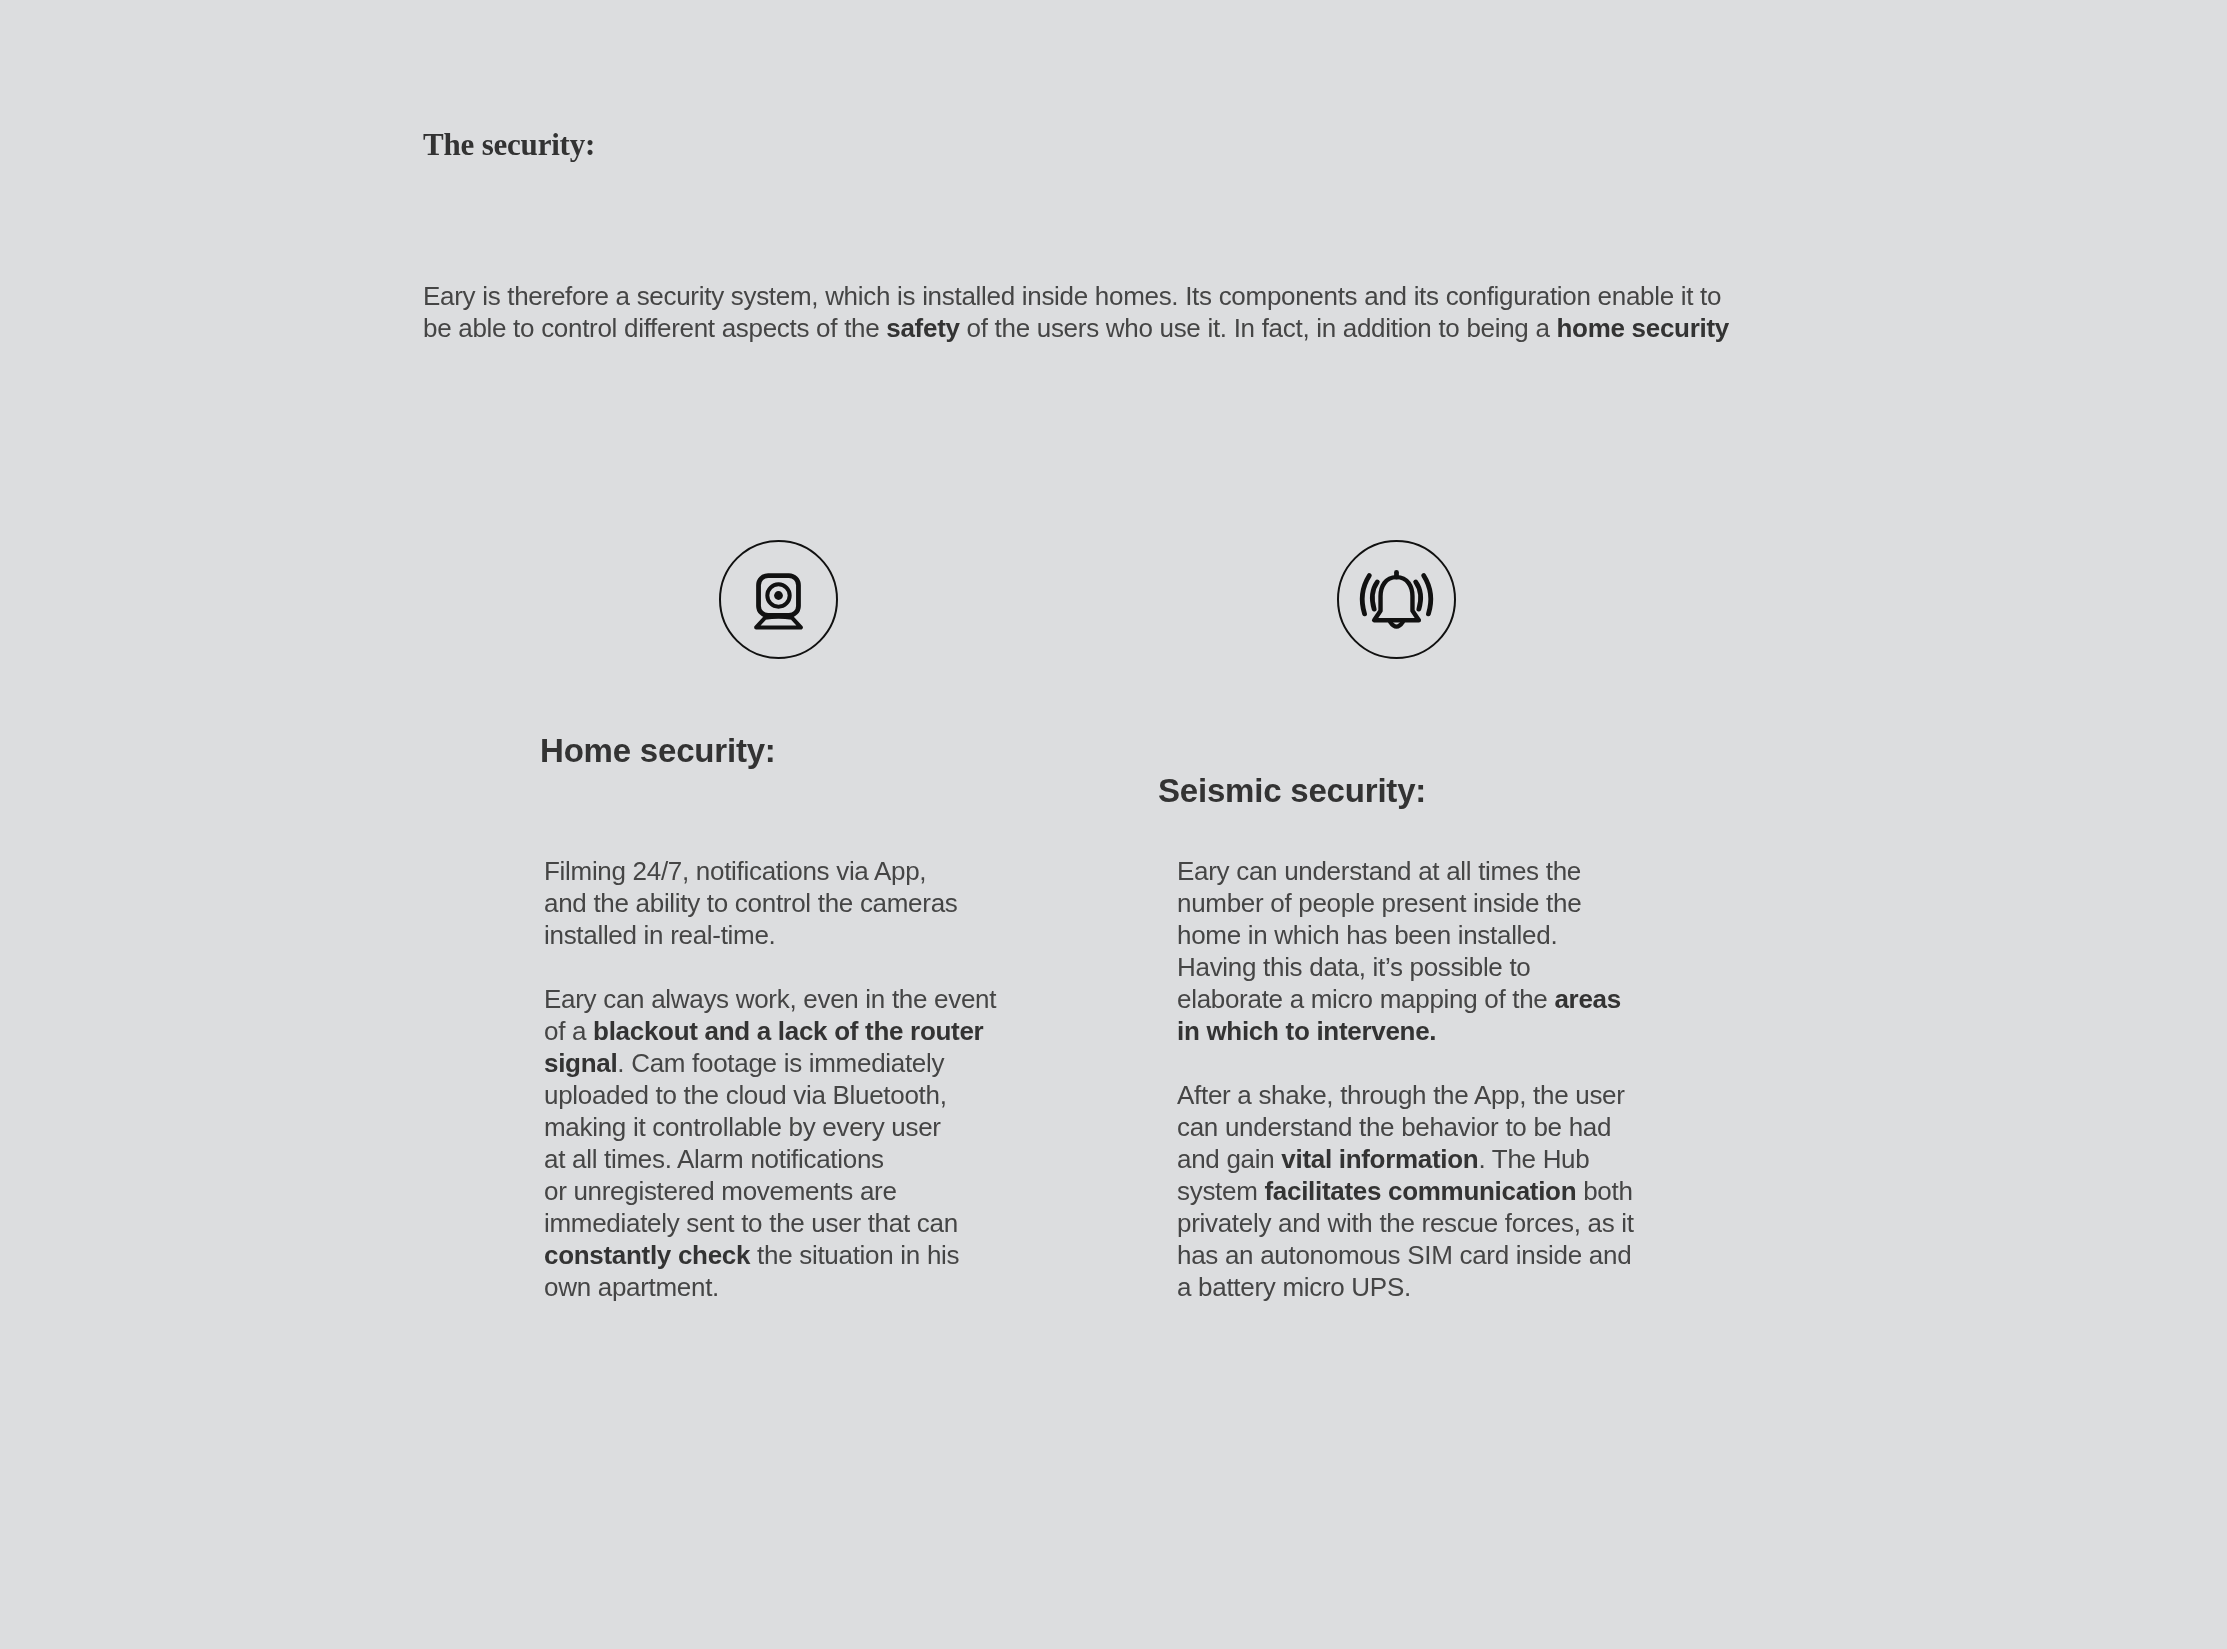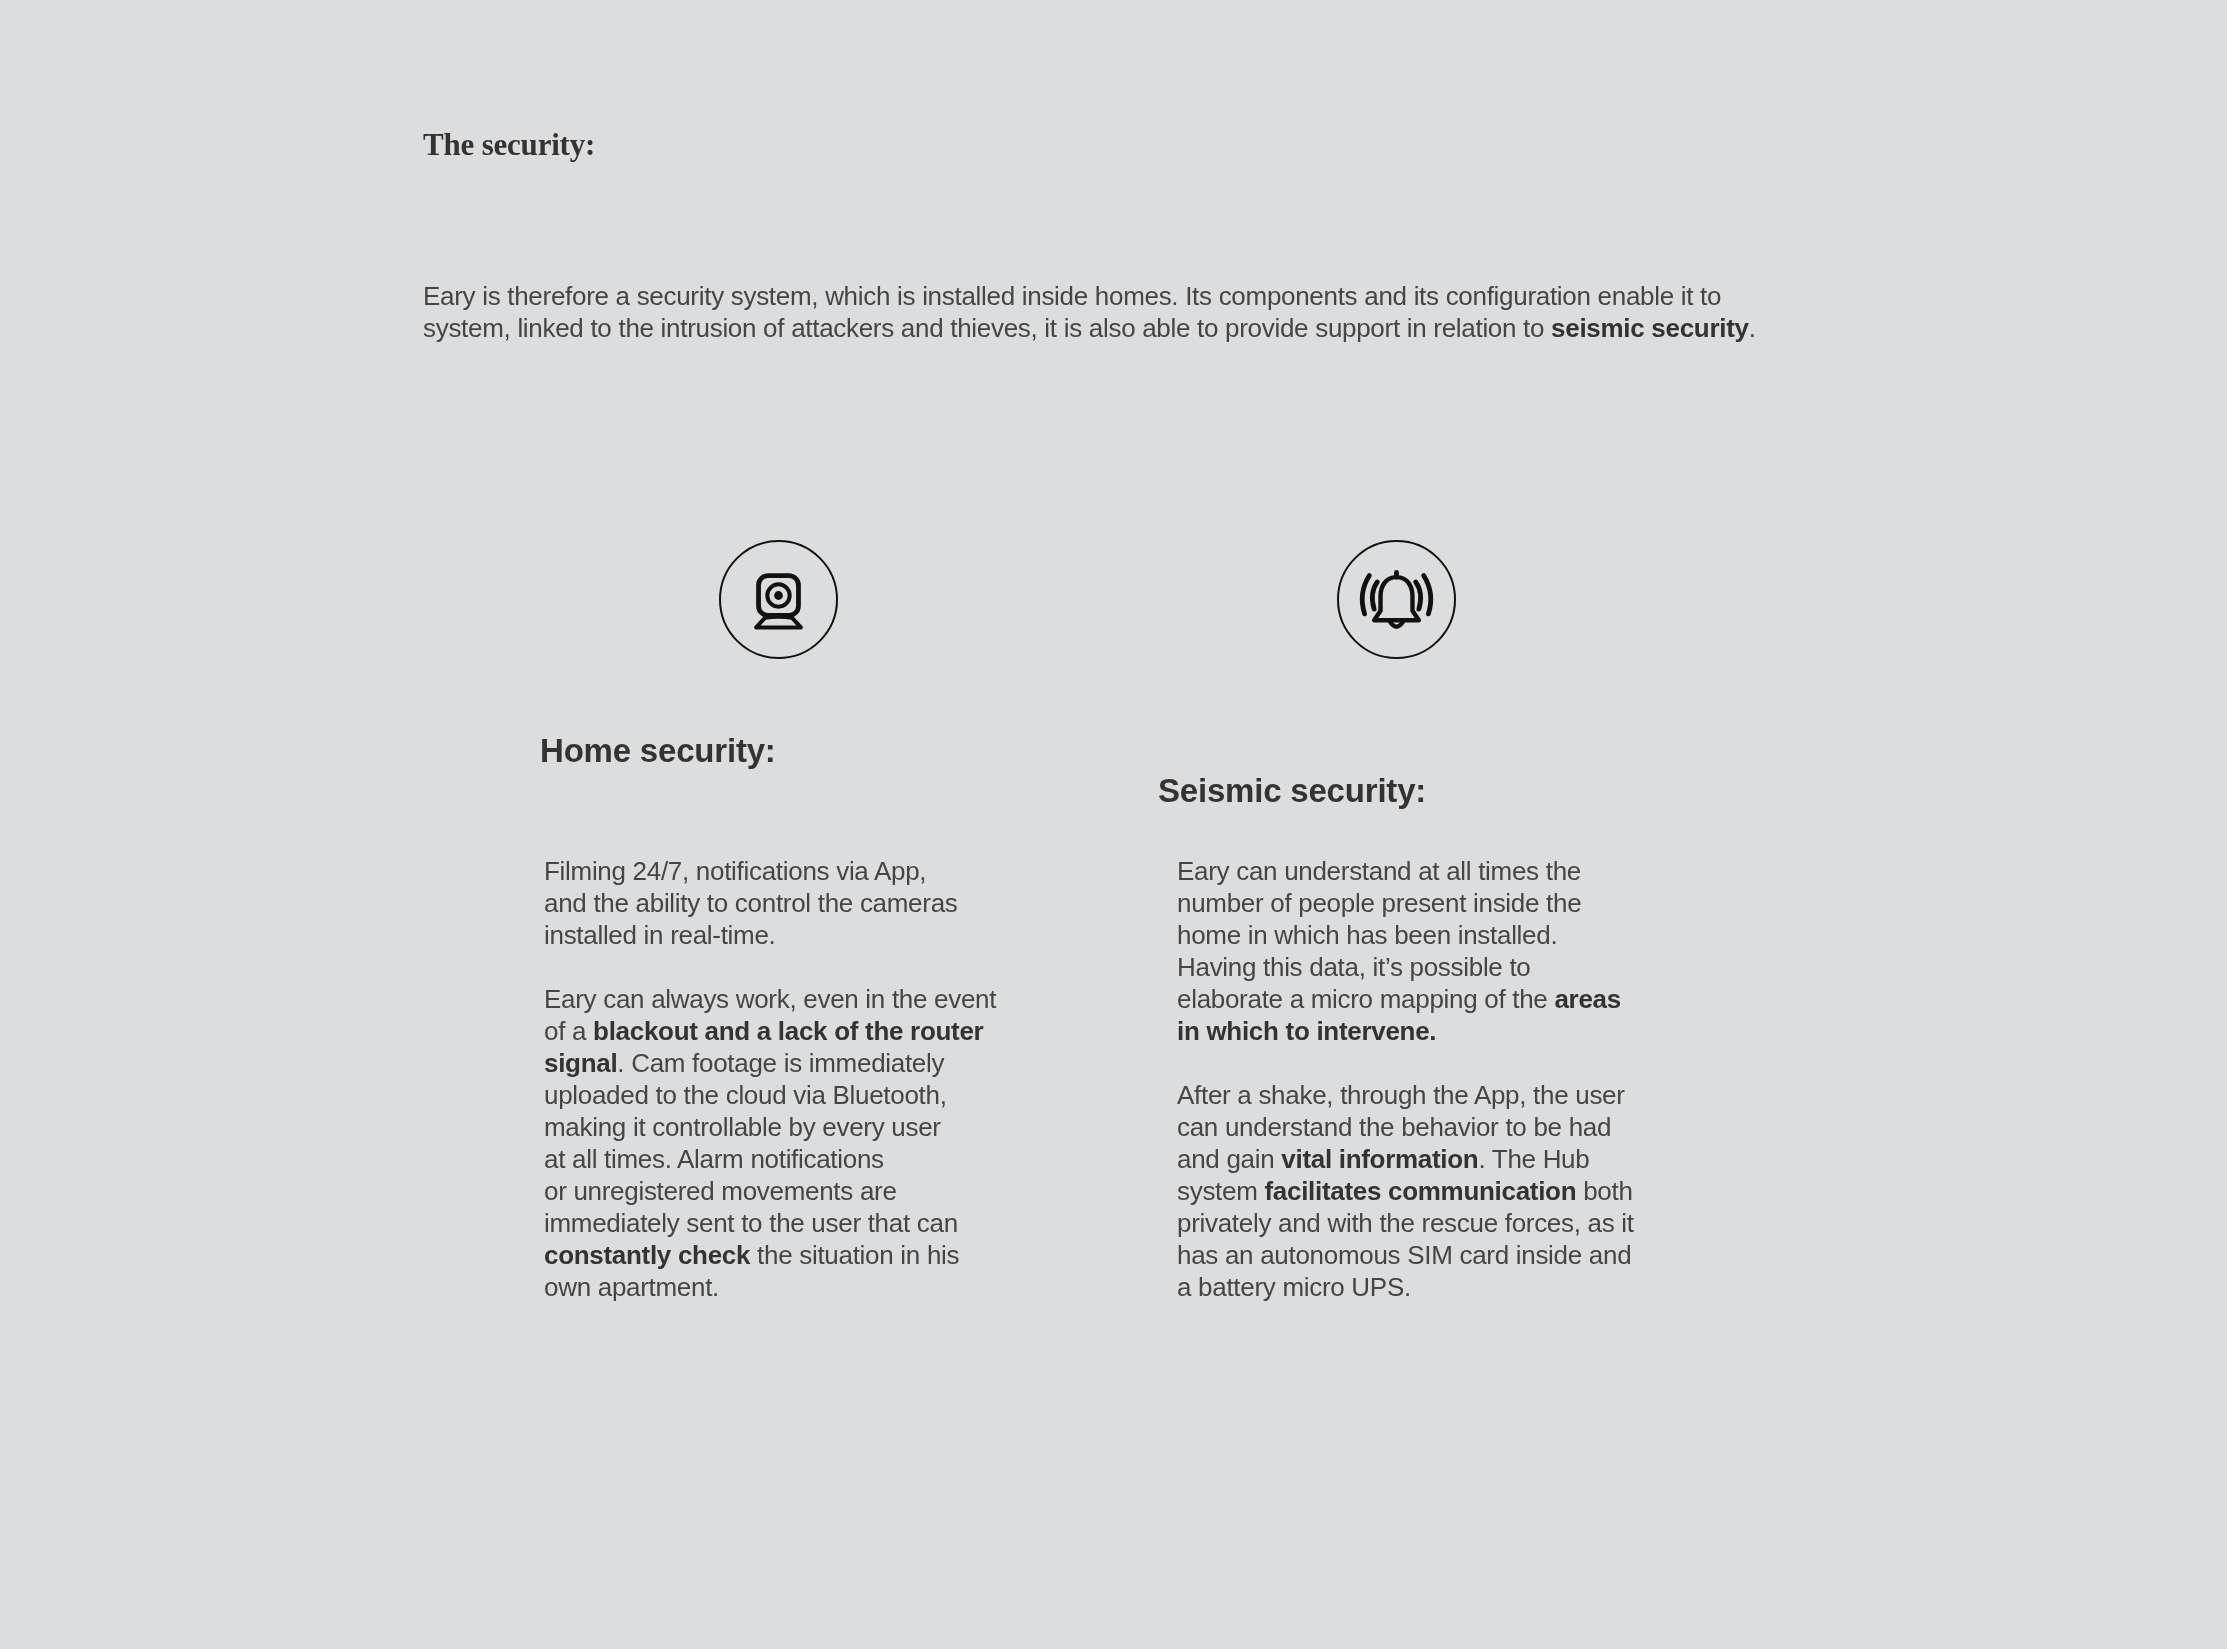--- a/index.html
+++ b/index.html
@@ -77,21 +77,21 @@
   .feature-body .para { margin: 0 0 32px 0; }
   .feature-body .line { display: block; white-space: nowrap; }
 </style>
 </head>
 <body>
 
 <h1 class="page-title">The security:</h1>
 
 <p class="intro">
     <span class="line"><span>Eary is therefore a security system, which is installed inside homes. Its components and its configuration enable it to</span></span>
-    <span class="line"><span>system, linked to the intrusion of attackers and thieves, it is also able to provide support in relation to </span><b>seismic security</b><span>.</span></span>
+    <span class="line"><span>be able to control different aspects of the </span><b>safety</b><span> of the users who use it. In fact, in addition to being a </span><b>home security</b></span>
   </p>
 
 <div class="feature-icon" style="left:719px; top:540px;">
   <svg viewBox="0 0 144 144">
     <rect x="47" y="42" width="50" height="50" rx="12" ry="12" fill="none" stroke="#111" stroke-width="6"></rect>
     <circle cx="72" cy="67" r="14" fill="none" stroke="#111" stroke-width="5"></circle>
     <circle cx="72" cy="67" r="5.5" fill="#111"></circle>
     <path d="M55 95 Q72 92 89 95 L100 107 L44 107 Z" fill="none" stroke="#111" stroke-width="5" stroke-linejoin="round"></path>
   </svg>
 </div>

